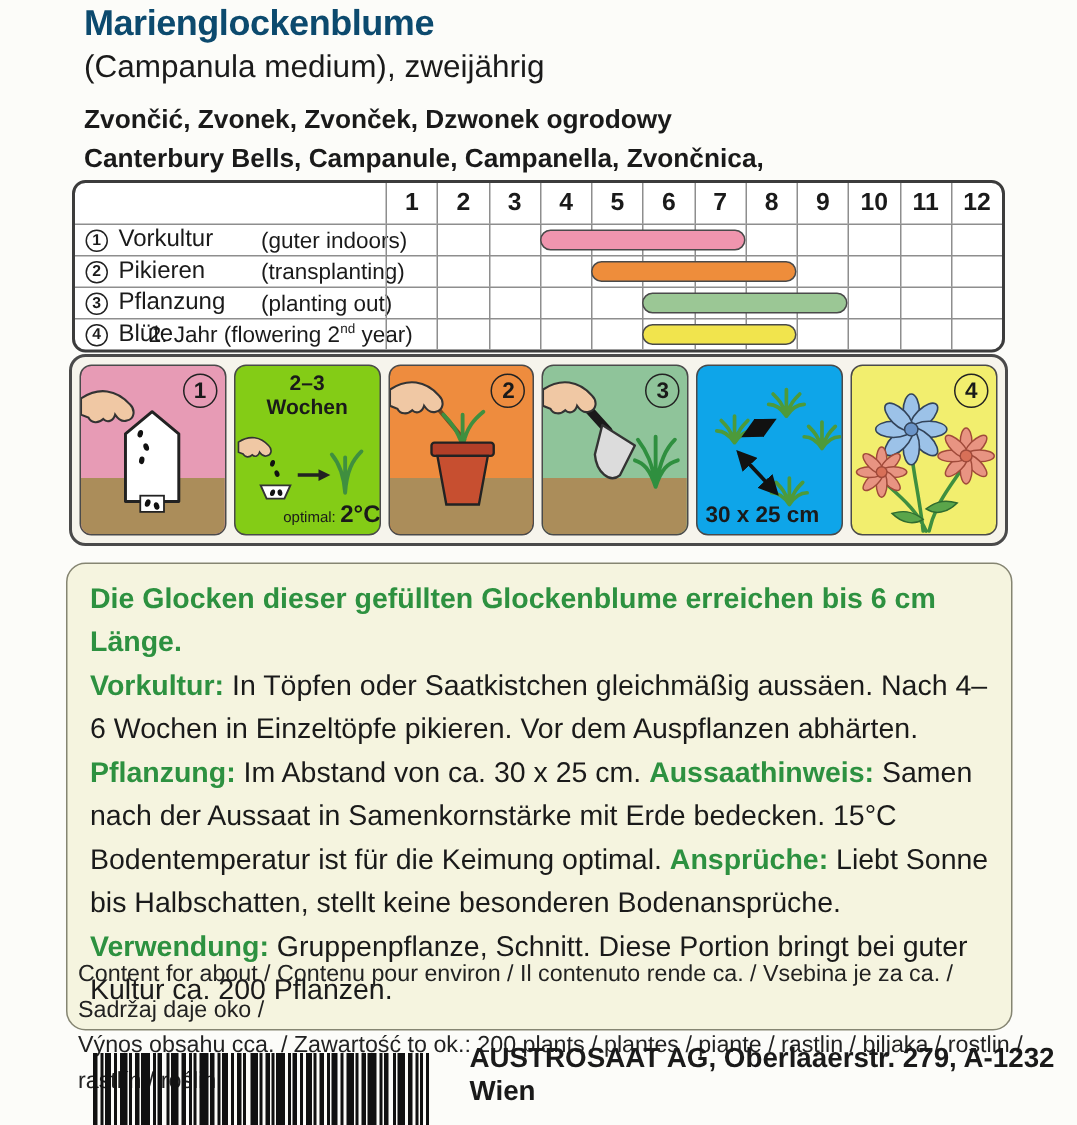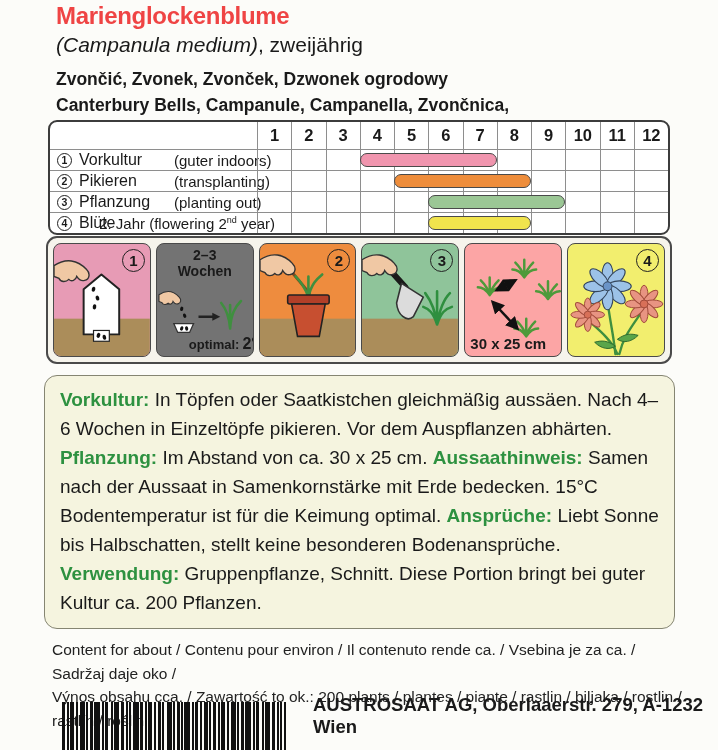--- a/index.html
+++ b/index.html
@@ -6,21 +6,21 @@
   body{
     width:718px;height:750px;overflow:hidden;position:relative;
     background:#fcfcf9;color:#1a1a1a;
     font-family:"Liberation Sans","DejaVu Sans",sans-serif;
     -webkit-font-smoothing:antialiased;
   }
   
   .header{position:absolute;left:56px;top:2px;width:620px;}
   .title{font-size:24px;font-weight:bold;letter-spacing:-0.3px;}
   .subtitle{font-size:21px;margin-top:3px;}
-  .subtitle .latin{font-style:italic;}
+  .subtitle .latin{}
   .common{font-size:17.5px;font-weight:bold;line-height:25.5px;margin-top:10px;}
   
   .cal{position:absolute;left:48px;top:120px;width:622px;height:115px;
        border:2px solid #3c3c3c;border-radius:9px;overflow:hidden;background:#fff;
        display:flex;box-sizing:border-box;}
   .cal-labels{width:207px;flex:0 0 207px;}
   .cal-labels > div{box-sizing:border-box;display:flex;align-items:center;padding-left:7px;}
   .cal-spacer{height:27px;}
   .cal-label-row{height:21px;border-top:1px solid #8e8e8e;}
   .numcircle{flex:0 0 15px;width:15px;height:15px;border:1.4px solid #222;border-radius:50%;
@@ -44,21 +44,21 @@
           padding:5px;display:flex;gap:5px;}
   .tile{flex:1;height:114px;border:1.5px solid #4a4a4a;border-radius:8px;
         position:relative;overflow:hidden;box-sizing:border-box;}
   .tile svg{position:absolute;inset:0;width:100%;height:100%;}
   .badge{position:absolute;top:5px;right:5px;width:23px;height:23px;border:1.8px solid #222;
          border-radius:50%;display:flex;align-items:center;justify-content:center;
          font-size:15px;font-weight:bold;z-index:2;box-sizing:border-box;}
   .t2-weeks{position:absolute;top:3px;left:0;right:0;text-align:center;
             font-size:14px;font-weight:bold;line-height:16px;z-index:2;}
   .t2-optimal{position:absolute;bottom:3px;left:6px;display:flex;align-items:baseline;gap:3px;z-index:2;}
-  .t2-optimal .opt{font-size:13px;font-weight:bold;padding-left:26px;}
+  .t2-optimal .opt{font-size:10px;font-weight:normal;padding-left:26px;}
   .t2-optimal .temp{font-size:16px;font-weight:bold;}
   .t5-spacing{position:absolute;bottom:4px;left:5px;font-size:15px;font-weight:bold;z-index:2;}
   
   .infobox{position:absolute;left:44px;top:375px;width:631px;box-sizing:border-box;
            background:#f5f4df;border:1.5px solid #858572;border-radius:13px;
            padding:9px 15px 11px 15px;font-size:19px;line-height:29px;}
   .infobox .headline{font-weight:bold;}
   .glabel{font-weight:bold;}
   
   .content-note{position:absolute;left:52px;top:638px;width:640px;
@@ -67,21 +67,21 @@
   .footer{position:absolute;left:62px;top:694px;display:flex;align-items:flex-start;}
   .barcode-wrap{margin-top:8px;}
   .addr{margin-left:25px;}
   .addr .company{font-size:18.5px;font-weight:bold;margin-bottom:11px;}
   .addr .pkg{font-size:18.5px;font-weight:bold;}
 </style>
 </head>
 <body>
 
 <div class="header">
-  <div class="title" style="color:#ef4444">Marienglockenblume</div>
+  <div class="title" style="color:#0c4a6e">Marienglockenblume</div>
   <div class="subtitle"><span class="latin">(Campanula medium)</span><span>, zweijährig</span></div>
   <div class="common">
     <div>Zvončić, Zvonek, Zvonček, Dzwonek ogrodowy</div>
     <div>Canterbury Bells, Campanule, Campanella, Zvončnica,</div>
   </div>
 </div>
 
 <div class="cal">
   <div class="cal-labels">
     <div class="cal-spacer"></div>
@@ -185,21 +185,21 @@
       <rect x="40" y="88" width="16" height="11" fill="#fff" stroke="#222" stroke-width="1.2"></rect>
       <ellipse cx="45" cy="93" rx="1.8" ry="2.6" fill="#111" transform="rotate(20 45 93)"></ellipse>
       <ellipse cx="51" cy="95" rx="1.8" ry="2.6" fill="#111" transform="rotate(-15 51 95)"></ellipse>
       <path d="M0,22 C12,14 24,16 33,26 C37,30 36,36 31,37 C28,38 25,36 23,33 C22,37 18,39 15,36 C12,39 7,39 5,35 L0,33 Z" fill="#f0c8a4" stroke="#333" stroke-width="1.4"></path>
       <ellipse cx="40" cy="46" rx="1.8" ry="2.6" fill="#111" transform="rotate(15 40 46)"></ellipse>
       <ellipse cx="44" cy="55" rx="1.8" ry="2.6" fill="#111" transform="rotate(-20 44 55)"></ellipse>
       <ellipse cx="41" cy="64" rx="1.8" ry="2.6" fill="#111" transform="rotate(10 41 64)"></ellipse>
     </svg>
   </div>
 
-  <div class="tile" style="background:#737373">
+  <div class="tile" style="background:#84cc16">
     <div class="t2-weeks">
       <div>2–3</div>
       <div>Wochen</div>
     </div>
     <svg viewBox="0 0 97 114" preserveAspectRatio="none">
       <g transform="translate(2,38) scale(0.62)">
         <path d="M0,22 C12,14 24,16 33,26 C37,30 36,36 31,37 C28,38 25,36 23,33 C22,37 18,39 15,36 C12,39 7,39 5,35 L0,33 Z" fill="#f0c8a4" stroke="#333" stroke-width="1.8"></path>
       </g>
       <ellipse cx="25" cy="66" rx="1.6" ry="2.3" fill="#111" transform="rotate(15 25 66)"></ellipse>
       <ellipse cx="28" cy="73" rx="1.6" ry="2.3" fill="#111" transform="rotate(-20 28 73)"></ellipse>
@@ -232,21 +232,21 @@
     <span class="badge">3</span>
     <svg viewBox="0 0 97 114" preserveAspectRatio="none">
       <rect x="0" y="76" width="97" height="38" fill="#ab8d5a"></rect>
       <line x1="26" y1="24" x2="44" y2="44" stroke="#1a1a1a" stroke-width="6" stroke-linecap="round"></line>
       <path d="M40,40 L62,54 L52,74 C45,80 36,72 35,60 Z" fill="#dcdcdc" stroke="#333" stroke-width="1.6" stroke-linejoin="round"></path>
       <path d="M76,82 C74,66 70,58 64,50 M76,82 C79,64 83,56 89,50 M76,82 C76,66 76,58 76,48 M76,82 C72,70 68,66 62,64 M76,82 C80,70 84,66 91,64" stroke="#2f8f3f" stroke-width="2.6" fill="none" stroke-linecap="round"></path>
       <path d="M0,16 C12,8 24,10 33,20 C37,24 36,30 31,31 C28,32 25,30 23,27 C22,31 18,33 15,30 C12,33 7,33 5,29 L0,27 Z" fill="#f0c8a4" stroke="#333" stroke-width="1.4"></path>
     </svg>
   </div>
 
-  <div class="tile" style="background:#fca5a5">
+  <div class="tile" style="background:#0ea5e9">
     <svg viewBox="0 0 97 114" preserveAspectRatio="none">
       <defs>
         <marker id="ah" viewBox="0 0 10 10" refX="8" refY="5" markerWidth="5.5" markerHeight="5.5" orient="auto-start-reverse">
           <path d="M0,0 L10,5 L0,10 Z" fill="#111"></path>
         </marker>
       </defs>
       <g stroke="#4d9a3a" stroke-width="2.5" fill="none" stroke-linecap="round">
         <path d="M25,52 c-2,-8 -6,-12 -9,-15 M25,52 c0,-10 0,-14 0,-18 M25,52 c2,-8 6,-12 9,-15 M25,52 c-4,-6 -8,-8 -12,-8 M25,52 c4,-6 8,-8 12,-8"></path>
         <path d="M60,34 c-2,-8 -6,-12 -9,-15 M60,34 c0,-10 0,-14 0,-18 M60,34 c2,-8 6,-12 9,-15 M60,34 c-4,-6 -8,-8 -12,-8 M60,34 c4,-6 8,-8 12,-8"></path>
         <path d="M84,56 c-2,-8 -6,-12 -9,-15 M84,56 c0,-10 0,-14 0,-18 M84,56 c2,-8 6,-12 9,-15 M84,56 c-4,-6 -8,-8 -12,-8 M84,56 c4,-6 8,-8 12,-8"></path>
@@ -301,20 +301,21 @@
           <ellipse cx="77" cy="52" rx="4" ry="10" transform="rotate(270 77 61)"></ellipse>
           <ellipse cx="77" cy="52" rx="4" ry="10" transform="rotate(315 77 61)"></ellipse>
         </g>
         <circle cx="77" cy="61" r="4" fill="#d87058" stroke="#a04a3a" stroke-width="1"></circle>
       </g>
     </svg>
   </div>
 </div>
 
 <div class="infobox">
+  <div class="headline" style="color:#2d9140">Die Glocken dieser gefüllten Glockenblume erreichen bis 6 cm Länge.</div>
   <div class="body"><span class="glabel" style="color:#2d9140">Vorkultur:</span><span> In Töpfen oder Saatkistchen gleichmäßig aussäen. Nach 4–6 Wochen in Einzeltöpfe pikieren. Vor dem Auspflanzen abhärten. </span><span class="glabel" style="color:#2d9140">Pflanzung:</span><span> Im Abstand von ca. 30 x 25 cm. </span><span class="glabel" style="color:#2d9140">Aussaathinweis:</span><span> Samen nach der Aussaat in Samenkornstärke mit Erde bedecken. 15°C Bodentemperatur ist für die Keimung optimal. </span><span class="glabel" style="color:#2d9140">Ansprüche:</span><span> Liebt Sonne bis Halbschatten, stellt keine besonderen Bodenansprüche. </span><span class="glabel" style="color:#2d9140">Verwendung:</span><span> Gruppenpflanze, Schnitt. Diese Portion bringt bei guter Kultur ca. 200 Pflanzen.</span></div>
 </div>
 
 <div class="content-note">
   <div>Content for about / Contenu pour environ / Il contenuto rende ca. / Vsebina je za ca. / Sadržaj daje oko /</div>
   <div>Výnos obsahu cca. / Zawartość to ok.: 200 plants / plantes / piante / rastlin / biljaka / rostlin / rastlín / roślin</div>
 </div>
 
 <div class="footer">
   <div class="barcode-wrap">

